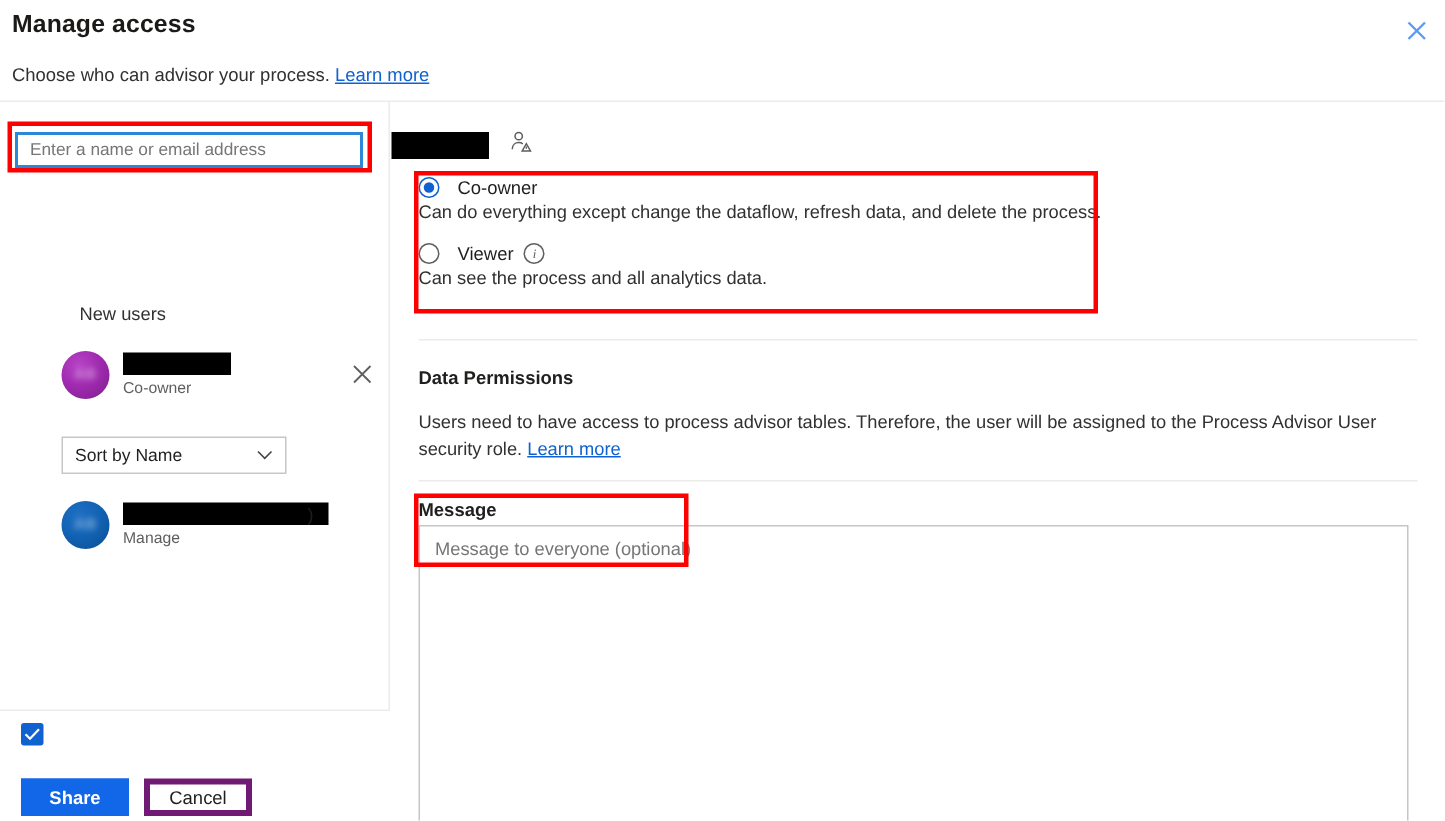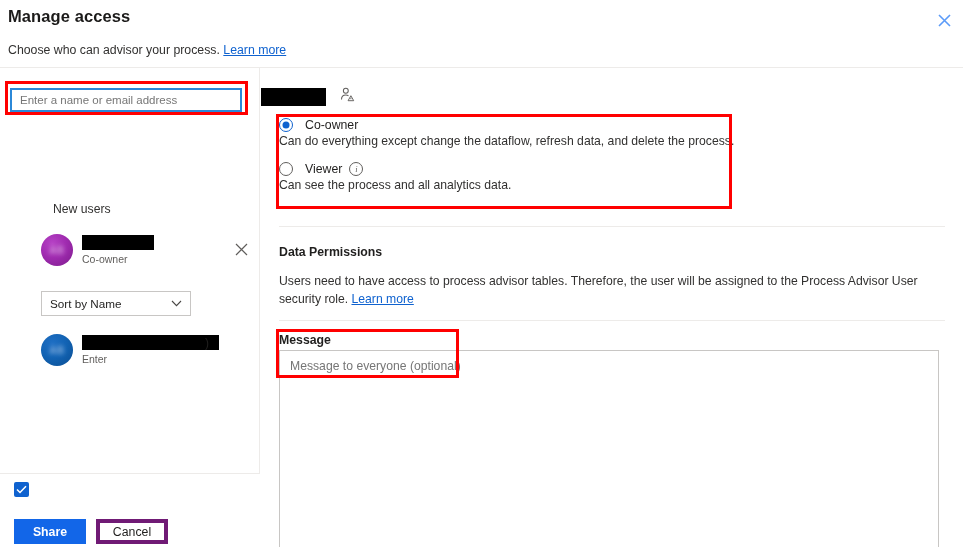--- a/index.html
+++ b/index.html
@@ -258,21 +258,21 @@
         </svg>
       </span>
     </div>
 
     <div class="user-row" style="left:41px;top:266px;">
       <div class="avatar blue">
         <div class="ini">AB</div>
       </div>
       <div class="user-meta">
         <span class="redact" style="width:137px;text-align:right;color:#000;"></span>
-        <div class="user-role">Enter</div>
+        <div class="user-role">Manage</div>
       </div>
     </div>
     <span style="position:absolute;left:205px;top:268px;font-size:12px;color:#201f1e;">)</span>
   </div>
 
   <div class="left-rule"></div>
 
   <div class="chk-row">
     <span class="chk">
       <svg width="11" height="9" viewBox="0 0 11 9" aria-hidden="true">

